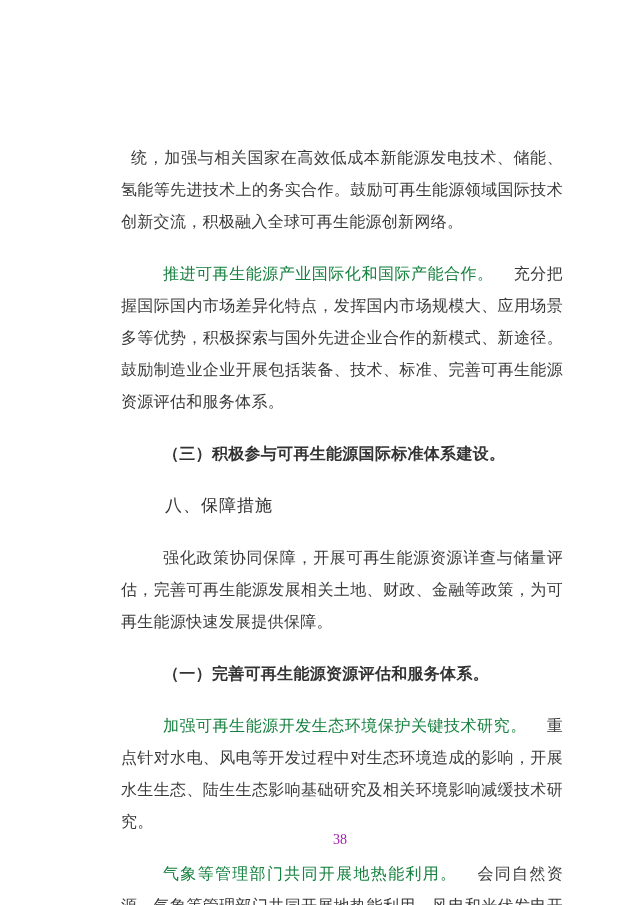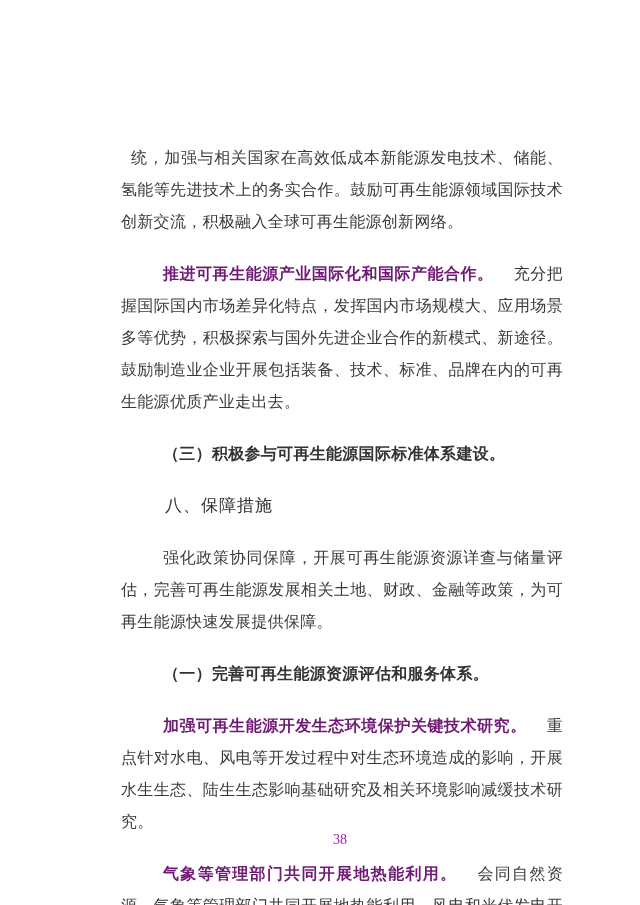--- a/index.html
+++ b/index.html
@@ -32,22 +32,22 @@
     text-align: justify;
     text-justify: inter-ideograph;
     text-indent: 2em;
   }
 
   .para.no-indent {
     text-indent: 0;
   }
 
   .para .lead {
-    font-weight: bold;
-    color: #701a75;
+    font-weight: normal;
+    color: #15803d;
   }
 
   .subheading {
     font-weight: bold;
     color: #333333;
   }
 
   .section-heading {
     font-family: "Liberation Sans", "DejaVu Sans", sans-serif;
     font-weight: normal;
@@ -69,21 +69,21 @@
 </style>
 </head>
 <body>
 
 <div class="page">
 
   <div class="content">
 
     <p class="para no-indent"><span>统，加强与相关国家在高效低成本新能源发电技术、储能、氢能等先进技术上的务实合作。鼓励可再生能源领域国际技术创新交流，积极融入全球可再生能源创新网络。</span></p>
 
-    <p class="para"><span class="lead">推进可再生能源产业国际化和国际产能合作。</span><span>充分把握国际国内市场差异化特点，发挥国内市场规模大、应用场景多等优势，积极探索与国外先进企业合作的新模式、新途径。鼓励制造业企业开展包括装备、技术、标准、品牌在内的可再生能源优质产业走出去。</span></p>
+    <p class="para"><span class="lead">推进可再生能源产业国际化和国际产能合作。</span><span>充分把握国际国内市场差异化特点，发挥国内市场规模大、应用场景多等优势，积极探索与国外先进企业合作的新模式、新途径。鼓励制造业企业开展包括装备、技术、标准、完善可再生能源资源评估和服务体系。</span></p>
 
     <p class="para subheading"><span>（三）积极参与可再生能源国际标准体系建设。</span></p>
 
 
     <p class="para section-heading"><span>八、保障措施</span></p>
 
     <p class="para"><span>强化政策协同保障，开展可再生能源资源详查与储量评估，完善可再生能源发展相关土地、财政、金融等政策，为可再生能源快速发展提供保障。</span></p>
 
     <p class="para subheading"><span>（一）完善可再生能源资源评估和服务体系。</span></p>
 

